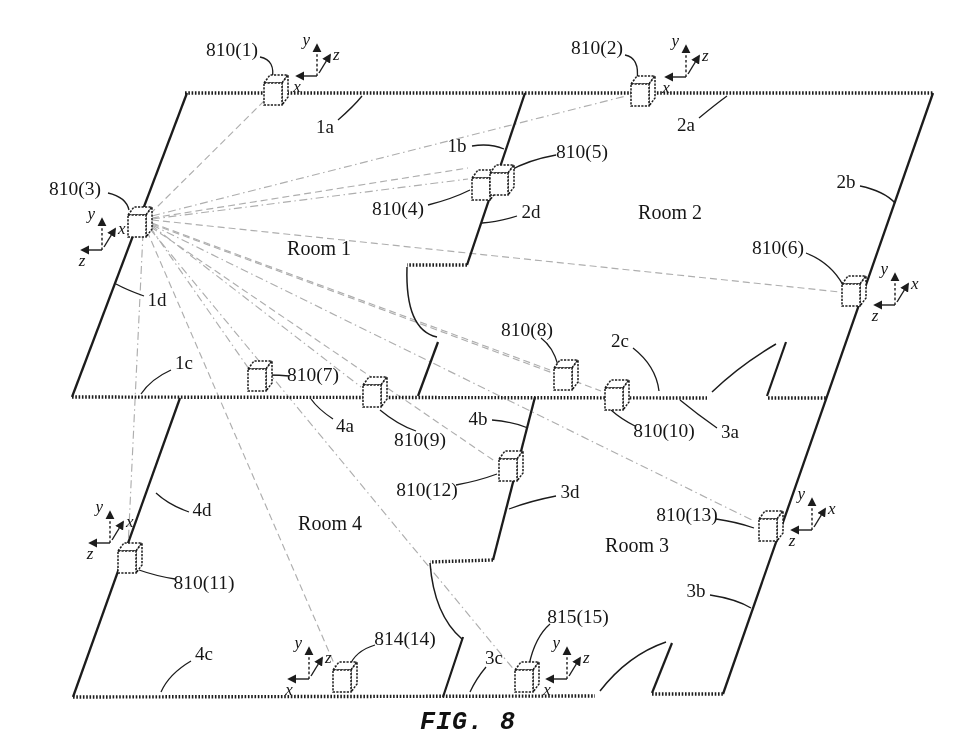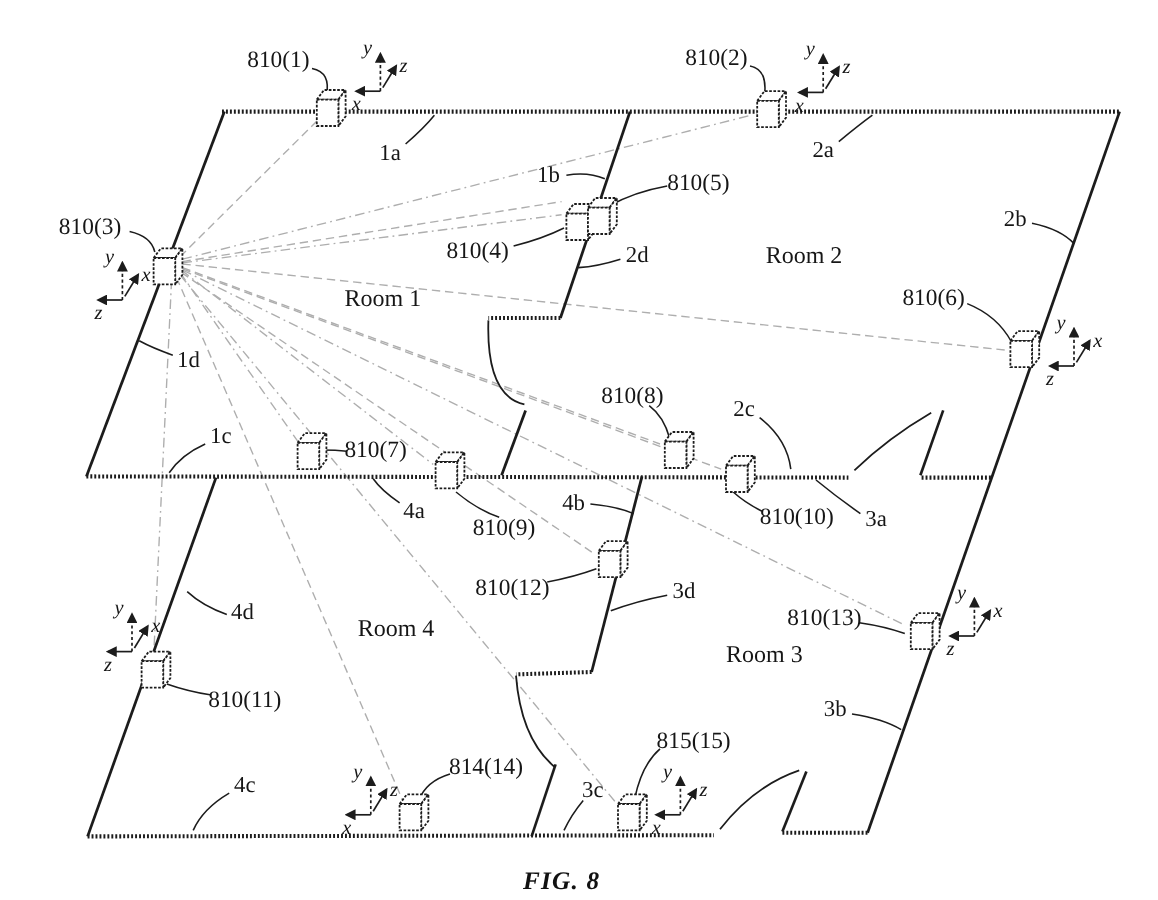--- a/index.html
+++ b/index.html
@@ -1,21 +1,21 @@
 <!DOCTYPE html>
 <html><head>
 <meta charset="utf-8">
 <style>
   html,body{margin:0;padding:0;background:#fff;}
   #page{position:relative;width:965px;height:750px;background:#ffffff;overflow:hidden;
         font-family:"Liberation Serif",serif;}
   #fig{position:absolute;left:0;top:0;}
   #caption{position:absolute;left:368px;top:708px;width:200px;text-align:center;
-           font-family:Liberation Serif, serif;font-size:21px;font-weight:bold;
-           font-style:italic;color:#111;letter-spacing:1px;margin-top:14px;}
+           font-family:Liberation Mono, monospace;font-size:25px;font-weight:bold;
+           font-style:italic;color:#111;letter-spacing:1px;}
   text{fill:#161616;}
   .devlbl{font-size:19.5px;}
   .walllbl{font-size:19px;}
   .roomlbl{font-size:20px;}
   .axlbl{font-size:17px;font-style:italic;}
 </style>
 </head>
 <body>
 
 <div id="page">

